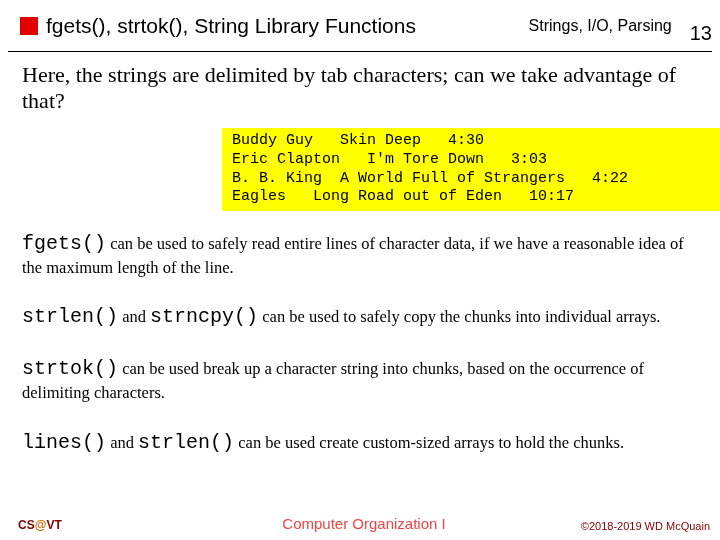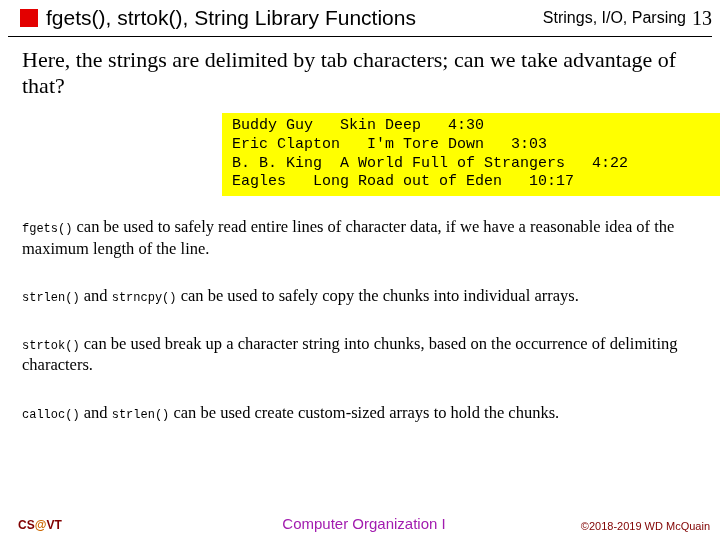--- a/index.html
+++ b/index.html
@@ -26,25 +26,26 @@
   .title {
     font-family: Arial, Helvetica, sans-serif;
     font-size: 21px;
     font-weight: 400;
     flex-grow: 1;
   }
   .breadcrumb {
     font-family: Arial, Helvetica, sans-serif;
     font-size: 16px;
     font-weight: 400;
-    margin-right: 6px;
+    margin-right: 18px;
   }
   .pagenum {
-    font-family: Liberation Serif, serif;
+    font-family: Liberation Sans, sans-serif;
     font-size: 20px;
+    margin-top: 16px;
   }
   .rule {
     border: none;
     border-top: 1px solid #000;
     margin: 2px 8px 0 8px;
   }
   .content {
     padding: 10px 22px 0 22px;
   }
   .intro {
@@ -61,21 +62,21 @@
     width: 518px;
     white-space: pre;
   }
   .para {
     font-size: 16.5px;
     line-height: 1.3;
     margin-bottom: 26px;
   }
   .mono {
     font-family: "Courier New", Courier, monospace;
-    font-size: 12px;
+    font-size: 20px;
   }
   .footer {
     position: absolute;
     bottom: 8px;
     left: 0;
     width: 100%;
     display: flex;
     align-items: flex-end;
     padding: 0 10px 0 18px;
   }
@@ -85,21 +86,21 @@
     font-size: 12px;
     color: #800000;
     flex: 1;
   }
   .footer-left .at {
     color: #cc6600;
   }
   .footer-center {
     font-family: Arial, Helvetica, sans-serif;
     font-size: 15px;
-    color: #a21caf;
+    color: #ef4444;
     flex: 1;
     text-align: center;
   }
   .footer-right {
     font-family: Arial, Helvetica, sans-serif;
     font-size: 11px;
     color: #800000;
     flex: 1;
     text-align: right;
   }
@@ -129,21 +130,21 @@
 
   <p class="para">
     <span class="mono">strlen()</span><span> and </span><span class="mono">strncpy()</span><span> can be used to safely copy the chunks into individual arrays.</span>
   </p>
 
   <p class="para">
     <span class="mono">strtok()</span><span> can be used break up a character string into chunks, based on the occurrence of delimiting characters.</span>
   </p>
 
   <p class="para">
-    <span class="mono">calloc()</span><span> and </span><span class="mono">strlen()</span><span> can be used create custom-sized arrays to hold the chunks.</span>
+    <span class="mono">lines()</span><span> and </span><span class="mono">strlen()</span><span> can be used create custom-sized arrays to hold the chunks.</span>
   </p>
 </div>
 
 <div class="footer">
   <div class="footer-left">
     <span>CS</span><span class="at">@</span><span>VT</span>
   </div>
   <div class="footer-center">Computer Organization I</div>
   <div class="footer-right">©2018-2019 WD McQuain</div>
 </div>

